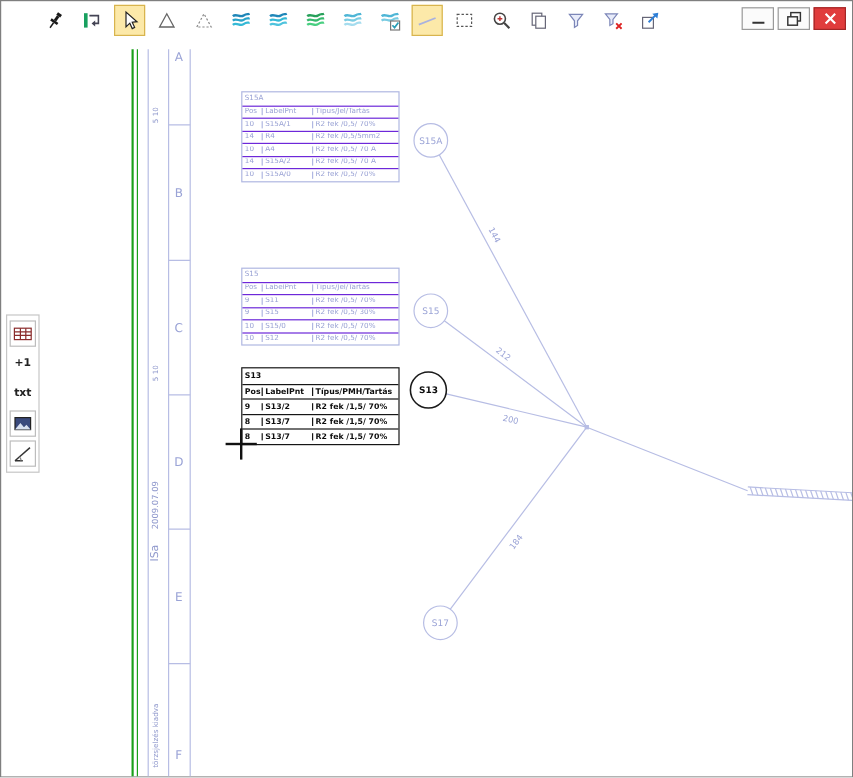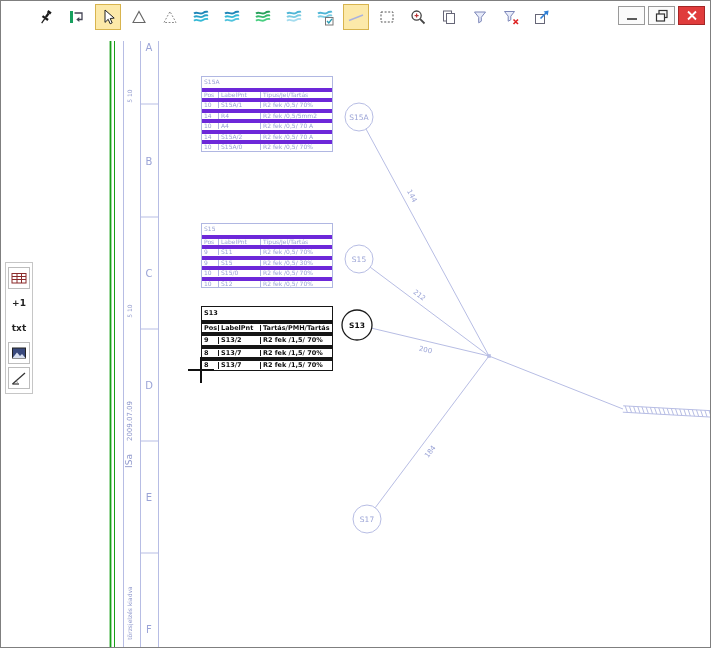--- a/index.html
+++ b/index.html
@@ -26,21 +26,21 @@
         border:1px solid #bdbdbd;background:#fff;font-size:9px;font-weight:bold;color:#222}
   .pbtn.noframe{border-color:transparent}
 
   
   .canvas{position:absolute;inset:0;z-index:1}
   svg.schematic{position:absolute;left:0;top:0;z-index:1}
 
   
   .ctable{position:absolute;z-index:3;background:#fff;border:1px solid #b0b7e2;color:#98a1d4;
           font-size:6px;line-height:1}
-  .ctable .trow{display:grid;grid-template-columns:16px 42px 1fr;height:10.5px;border-top:4px solid #6d28d9;align-items:center}
+  .ctable .trow{display:grid;grid-template-columns:16px 42px 1fr;height:10.5px;border-top:1px solid #6d28d9;align-items:center}
   .ctable .trow.title{display:block;border-top:none;line-height:10.5px;padding-left:2px}
   .ctable .cell{padding-left:2px;border-left:1px solid #b0b7e2;overflow:hidden;white-space:nowrap}
   .ctable .cell:first-child{border-left:none}
   .ctable.sel{border-color:#161616;color:#0d0d0d;font-weight:bold;font-size:6.5px}
   .ctable.sel .trow{border-color:#161616;height:12.5px}
   .ctable.sel .trow.title{line-height:12.5px}
   .ctable.sel .cell{border-color:#161616}
 
   
   .crossline{position:absolute;background:#111;z-index:5}
@@ -329,21 +329,21 @@
           <div class="cell">10</div>
           <div class="cell">S12</div>
           <div class="cell">R2 fek /0,5/ 70%</div>
         </div>
       </div>
       <div class="ctable sel" style="left: 200px; top: 305px; width: 132px;">
         <div class="trow title">S13</div>
         <div class="trow">
           <div class="cell">Pos</div>
           <div class="cell">LabelPnt</div>
-          <div class="cell">Tartás/PMH/Tartás</div>
+          <div class="cell">Típus/PMH/Tartás</div>
         </div>
         <div class="trow">
           <div class="cell">9</div>
           <div class="cell">S13/2</div>
           <div class="cell">R2 fek /1,5/ 70%</div>
         </div>
         <div class="trow">
           <div class="cell">8</div>
           <div class="cell">S13/7</div>
           <div class="cell">R2 fek /1,5/ 70%</div>

